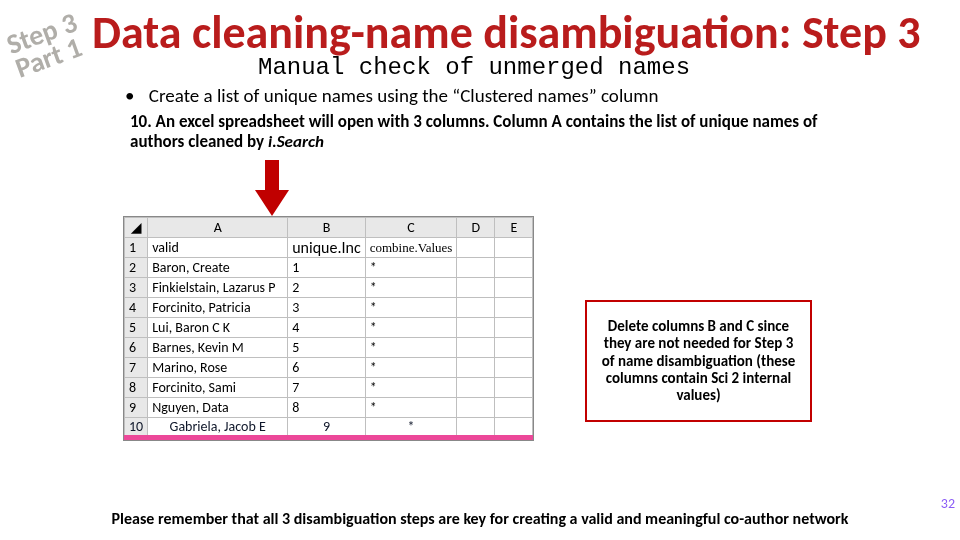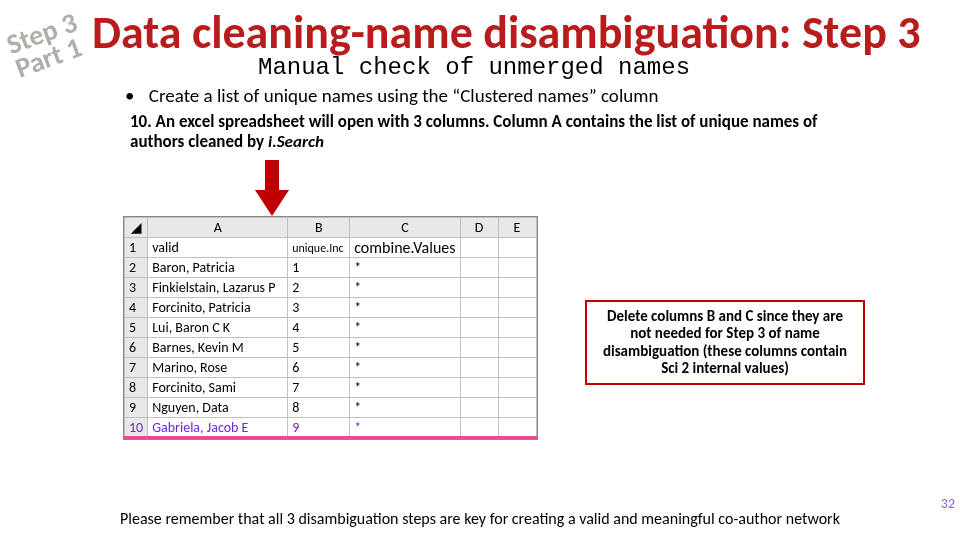--- a/index.html
+++ b/index.html
@@ -96,46 +96,46 @@
   .col-B { width: 62px; }
   .col-C { width: 60px; }
   .col-D { width: 38px; }
   .col-E { width: 38px; }
   .rownum { background: #e8e8e8 !important; text-align: center; }
   .num-cell { text-align: right; }
   .callout {
     position: absolute;
     left: 585px;
     top: 300px;
-    width: 280px;
+    width: 227px;
     border: 2px solid #c20000;
-    padding: 6px 10px;
+    padding: 16px 10px;
     font-size: 15px;
     font-weight: 700;
     text-align: center;
     line-height: 1.15;
     background: #fff;
   }
   .footer {
     position: absolute;
     left: 0;
     bottom: 12px;
     width: 960px;
     text-align: center;
     font-size: 16px;
-    font-weight: 400;
+    font-weight: 700;
   }
   .pagenum {
     position: absolute;
     right: 5px;
     bottom: 28px;
     font-size: 14px;
     color: #8b5cf6;
   }
-  .last-row td { border-bottom: 3px solid #ec4899; color:#6d28d9;}
+  .last-row td { border-bottom: 5px solid #ec4899; color:#0f172a;text-align:center;}
 </style>
 </head>
 <body>
 
 <div class="step-stamp">
   <span>Step 3</span><br>
   <span>Part 1</span>
 </div>
 
 <div class="title">Data cleaning-name disambiguation: Step 3</div>
@@ -162,28 +162,28 @@
       <th class="col-corner">◢</th>
       <th class="col-A">A</th>
       <th class="col-B">B</th>
       <th class="col-C">C</th>
       <th class="col-D">D</th>
       <th class="col-E">E</th>
     </tr>
     <tr>
       <td class="rownum">1</td>
       <td>valid</td>
-      <td style="font-size:12px;">unique.Inc</td>
-      <td style="font-size:16px;">combine.Values</td>
+      <td style="font-size:16px;">unique.Inc</td>
+      <td style="font-size:13px;font-family:Liberation Serif, serif;">combine.Values</td>
       <td></td>
       <td></td>
     </tr>
     <tr>
           <td class="rownum">2</td>
-          <td>Baron, Patricia</td>
+          <td>Baron, Create</td>
           <td class="num-cell">1</td>
           <td>*</td>
           <td></td>
           <td></td>
         </tr>
     <tr>
           <td class="rownum">3</td>
           <td>Finkielstain, Lazarus P</td>
           <td class="num-cell">2</td>
           <td>*</td>

